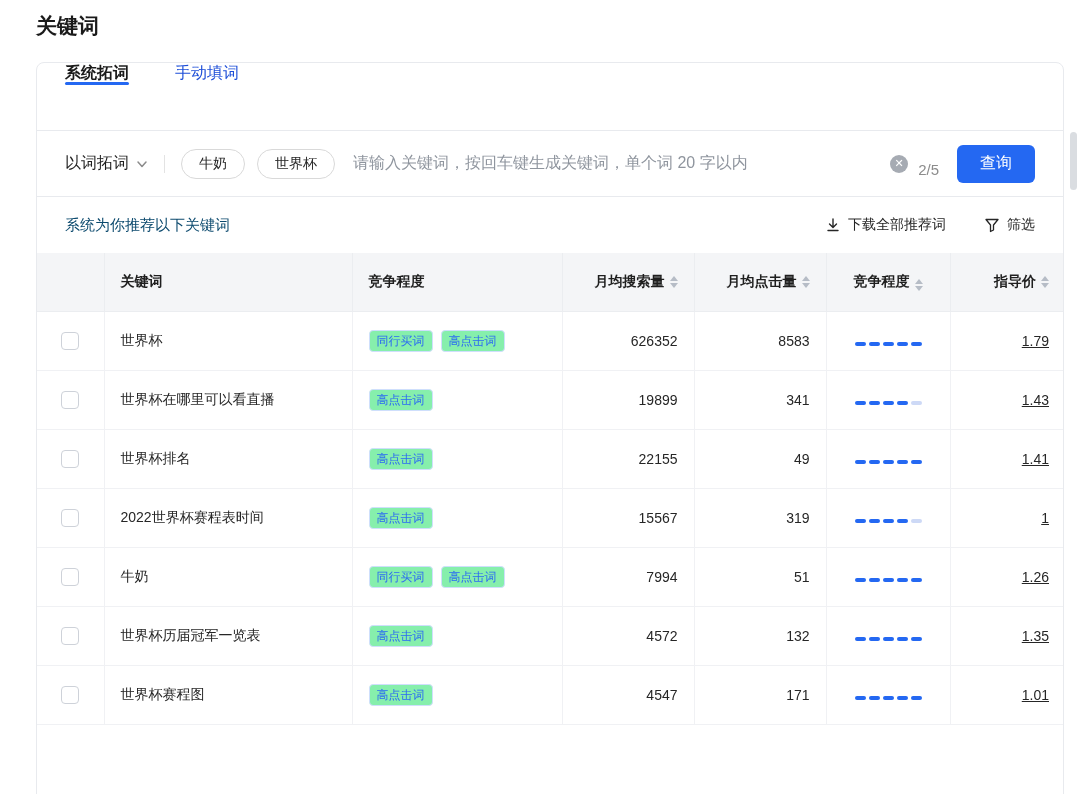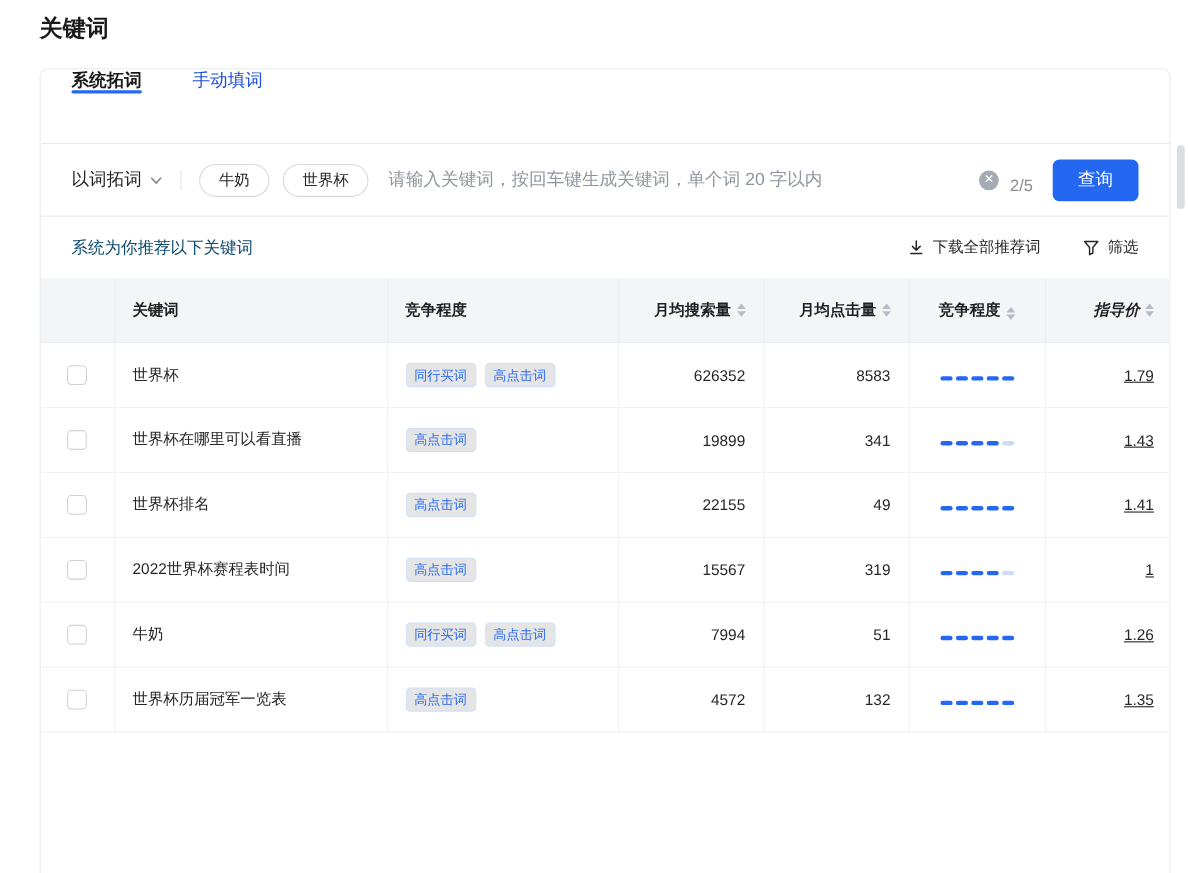--- a/index.html
+++ b/index.html
@@ -35,38 +35,38 @@
   .recommend-text{font-size:15px;color:#0c4a6e;}
   .toolbar-right{display:flex;gap:38px;}
   .tool{display:flex;align-items:center;gap:7px;font-size:14px;color:#262626;cursor:pointer;}
   .tool svg{display:block;}
   
   table{width:100%;border-collapse:collapse;table-layout:fixed;}
   col.c-check{width:67px;} col.c-kw{width:248px;} col.c-reason{width:210px;}
   col.c-search{width:132px;} col.c-click{width:132px;} col.c-comp{width:124px;} col.c-price{width:115px;}
   thead th{height:58px;background:#f4f5f7;font-size:14px;font-weight:bold;color:#1f1f1f;
     border-right:1px solid #ebedf0;border-bottom:1px solid #ebedf0;}
-  thead th:last-child{border-right:none;font-style:italic;}
+  thead th:last-child{border-right:none;}
   .th-wrap{display:flex;align-items:center;}
   .th-left{justify-content:flex-start;padding-left:16px;}
   .th-right{justify-content:flex-end;padding-right:16px;}
   .th-center{justify-content:center;align-items:flex-end;}
   .sort{display:inline-flex;flex-direction:column;gap:2px;margin-left:5px;}
   .sort i{display:block;width:0;height:0;border-left:4px solid transparent;border-right:4px solid transparent;}
   .sort .up{border-bottom:5px solid #b6bcc6;}
   .sort .down{border-top:5px solid #b6bcc6;}
   tbody td{height:59px;border-right:1px solid var(--row-border);border-bottom:1px solid var(--row-border);
     font-size:14px;color:#262626;background:#fff;}
   tbody td:last-child{border-right:none;text-decoration:underline;}
   .col-check{text-align:center;}
   .checkbox{display:inline-block;width:18px;height:18px;border:1px solid #ced2d9;border-radius:4px;background:#fff;cursor:pointer;vertical-align:middle;}
   .cell-kw{padding-left:16px;text-align:left;}
   .cell-reason{padding-left:16px;}
   .tags{display:flex;gap:8px;}
-  .tag{background:#e5e5e5;border:1px solid #cfdffc;color:#2b6af2;font-size:12px;line-height:1;
+  .tag{background:#86efac;border:1px solid #cfdffc;color:#2b6af2;font-size:12px;line-height:1;
     padding:4px 7px;border-radius:4px;white-space:nowrap;}
   .cell-num{text-align:right;padding-right:16px;margin-left:28px;}
   .cell-comp{text-align:center;}
   .bars{display:inline-flex;gap:3px;align-items:center;}
   .bar{width:11px;height:4px;border-radius:2px;background:#cdd9f6;}
   .bar.filled{background:var(--accent);}
   
   .scroll-thumb{position:absolute;right:3px;top:132px;width:7px;height:58px;background:#dadde1;border-radius:4px;}
 </style>
 </head>
@@ -288,17 +288,36 @@
     <td class="cell-num">132</td>
     <td class="cell-comp"><span class="bars">
               <span class="bar filled"></span>
               <span class="bar filled"></span>
               <span class="bar filled"></span>
               <span class="bar filled"></span>
               <span class="bar filled"></span>
             </span></td>
     <td class="cell-num">1.35</td>
   </tr>
+        <tr>
+    <td class="col-check"><span class="checkbox"></span></td>
+    <td class="cell-kw"><span>世界杯赛程图</span></td>
+    <td class="cell-reason">
+            <div class="tags">
+              <span class="tag">高点击词</span>
+            </div>
+          </td>
+    <td class="cell-num">4547</td>
+    <td class="cell-num">171</td>
+    <td class="cell-comp"><span class="bars">
+              <span class="bar filled"></span>
+              <span class="bar filled"></span>
+              <span class="bar filled"></span>
+              <span class="bar filled"></span>
+              <span class="bar filled"></span>
+            </span></td>
+    <td class="cell-num">1.01</td>
+  </tr>
       </tbody>
   </table>
 </div>
 
 <div class="scroll-thumb"></div>
 
 </body></html>

